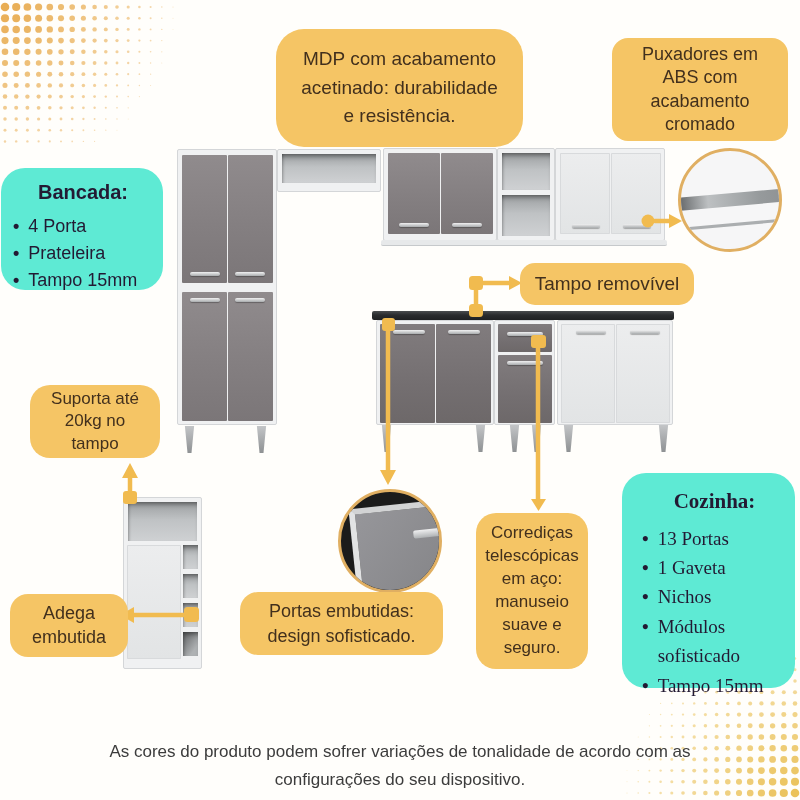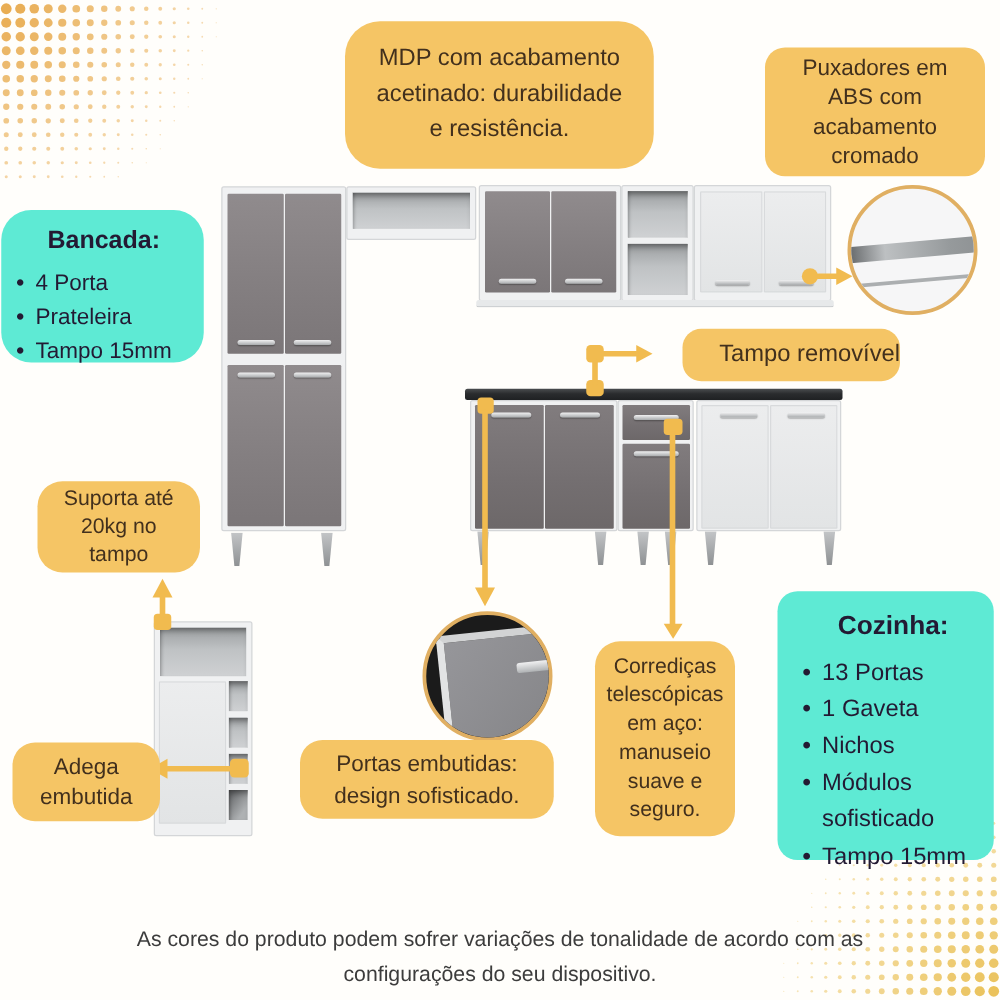--- a/index.html
+++ b/index.html
@@ -533,21 +533,21 @@
       <line x1="655" y1="221" x2="670" y2="221"></line>
       <line x1="483" y1="283" x2="509" y2="283"></line>
       <line x1="476" y1="289" x2="476" y2="306"></line>
       <line x1="388" y1="330" x2="388" y2="470"></line>
       <line x1="538" y1="347" x2="538" y2="499"></line>
       <line x1="130" y1="477" x2="130" y2="492"></line>
       <line x1="134" y1="615" x2="187" y2="615"></line>
     </g>
   </svg>
 
-  <div class="callout" style="left:276px;top:17px;width:247px;height:118px;border-radius:28px;padding:10px 18px;font-size:19px;line-height:1.52;">
+  <div class="callout" style="left:276px;top:29px;width:247px;height:118px;border-radius:28px;padding:10px 18px;font-size:19px;line-height:1.52;">
     <span>MDP com acabamento acetinado: durabilidade e resistência.</span>
   </div>
 
   <div class="callout" style="left:612px;top:38px;width:176px;height:103px;border-radius:16px;padding:8px 20px;font-size:18px;line-height:1.3;">
     <span>Puxadores em ABS com acabamento cromado</span>
   </div>
 
   <div class="card" style="left:1px;top:168px;width:162px;height:122px;border-radius:24px;padding:9px 10px 9px 12px;font-size:18px;line-height:1.5;">
     <h3 style="font-size:20px;">Bancada:</h3>
     <ul>
@@ -556,41 +556,41 @@
         </li>
       <li>
           <span>Prateleira</span>
         </li>
       <li>
           <span>Tampo 15mm</span>
         </li>
     </ul>
   </div>
 
-  <div class="callout" style="left:546px;top:263px;width:174px;height:42px;border-radius:15px;font-size:19px;justify-content:flex-end;">
+  <div class="callout" style="left:520px;top:263px;width:174px;height:42px;border-radius:15px;font-size:19px;">
     <span>Tampo removível</span>
   </div>
 
   <div class="callout" style="left:30px;top:385px;width:130px;height:73px;border-radius:20px;padding:6px 12px;font-size:17px;line-height:1.3;">
     <span>Suporta até 20kg no tampo</span>
   </div>
 
   <div class="callout" style="left:10px;top:594px;width:118px;height:63px;border-radius:18px;padding:6px 12px;font-size:18px;line-height:1.3;">
     <span>Adega embutida</span>
   </div>
 
   <div class="callout" style="left:240px;top:592px;width:203px;height:63px;border-radius:18px;padding:6px 12px;font-size:18px;line-height:1.35;">
     <span>Portas embutidas: design sofisticado.</span>
   </div>
 
   <div class="callout" style="left:476px;top:513px;width:112px;height:156px;border-radius:20px;padding:8px 11px;font-size:17px;line-height:1.35;">
     <span>Corrediças telescópicas em aço: manuseio suave e seguro.</span>
   </div>
 
-  <div class="card" style="left:622px;top:473px;width:173px;height:215px;border-radius:16px;padding:12px 8px 10px 20px;font-size:19px;line-height:1.55;">
+  <div class="card" style="left:622px;top:473px;width:173px;height:215px;border-radius:24px;padding:12px 8px 10px 20px;font-size:19px;line-height:1.55;font-family:Liberation Serif, serif;">
     <h3 style="font-size:21px;">Cozinha:</h3>
     <ul>
       <li>
           <span>13 Portas</span>
         </li>
       <li>
           <span>1 Gaveta</span>
         </li>
       <li>
           <span>Nichos</span>

